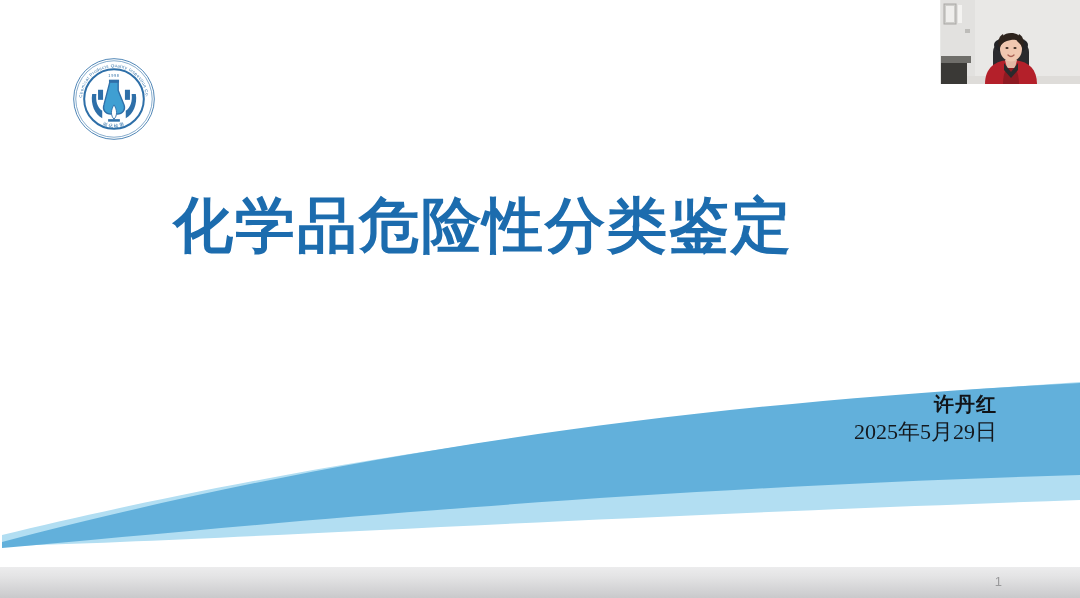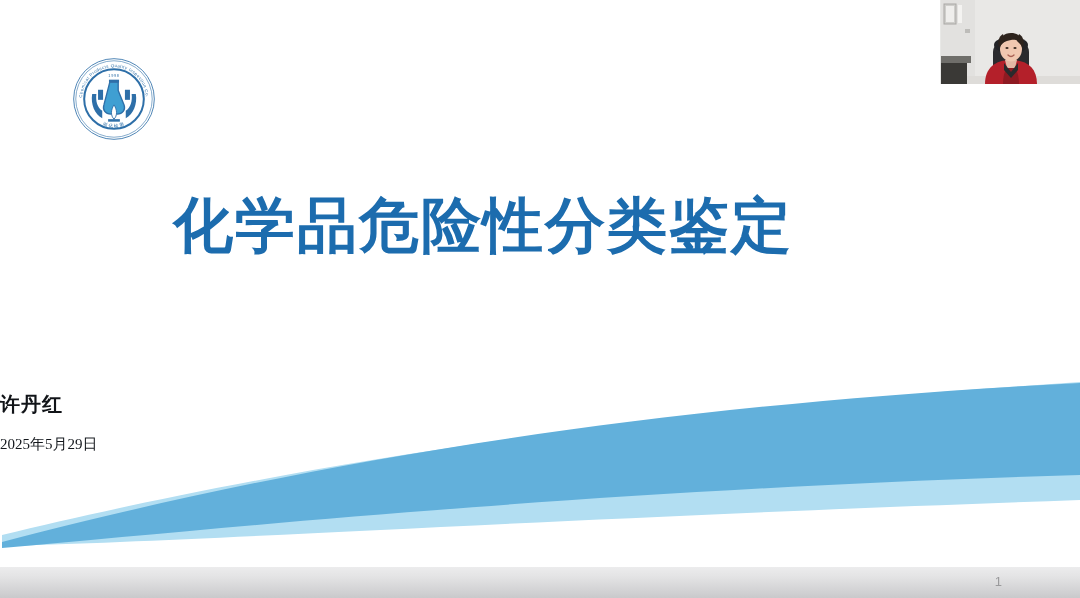--- a/index.html
+++ b/index.html
@@ -63,36 +63,36 @@
     pointer-events: none;
   }
   .waves svg { display: block; width: 100%; height: 100%; }
 
   
   .presenter {
     position: absolute;
     left: 0;
     top: 392px;
     width: 997px;
-    text-align: left;
+    text-align: right;
   }
   .presenter .name {
     font-family: "Liberation Sans", "DejaVu Sans", sans-serif;
     font-size: 20px;
     font-weight: bold;
     color: #111418;
     line-height: 24px;
     letter-spacing: 1px;
   }
   .presenter .date {
     font-family: "Liberation Serif", "DejaVu Serif", serif;
-    font-size: 15px;
+    font-size: 22px;
     color: #14181d;
     line-height: 28px;
-    margin-top: 14px;
+    margin-top: 2px;
   }
 
   
   .tagline {
     position: absolute;
     left: 0;
     top: 527px;
     width: 1080px;
     text-align: center;
     font-family: "Liberation Sans", "DejaVu Sans", sans-serif;

